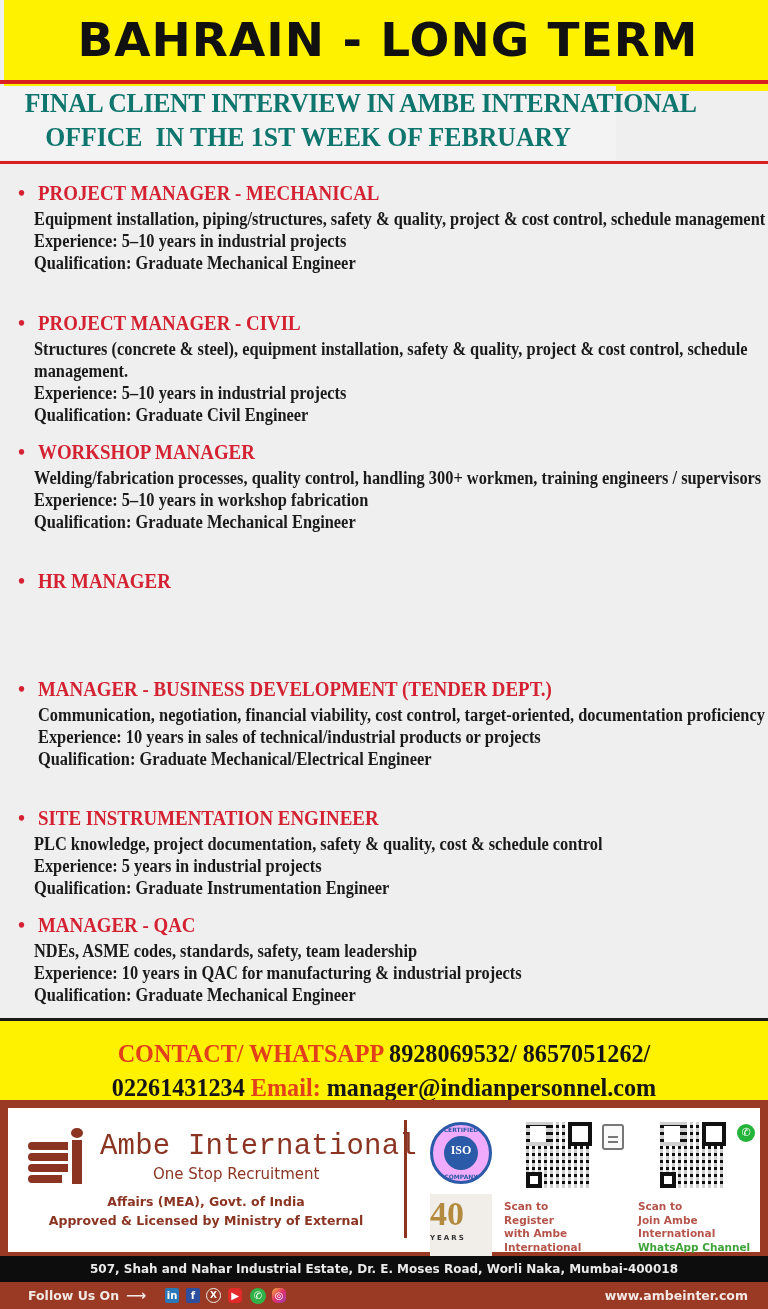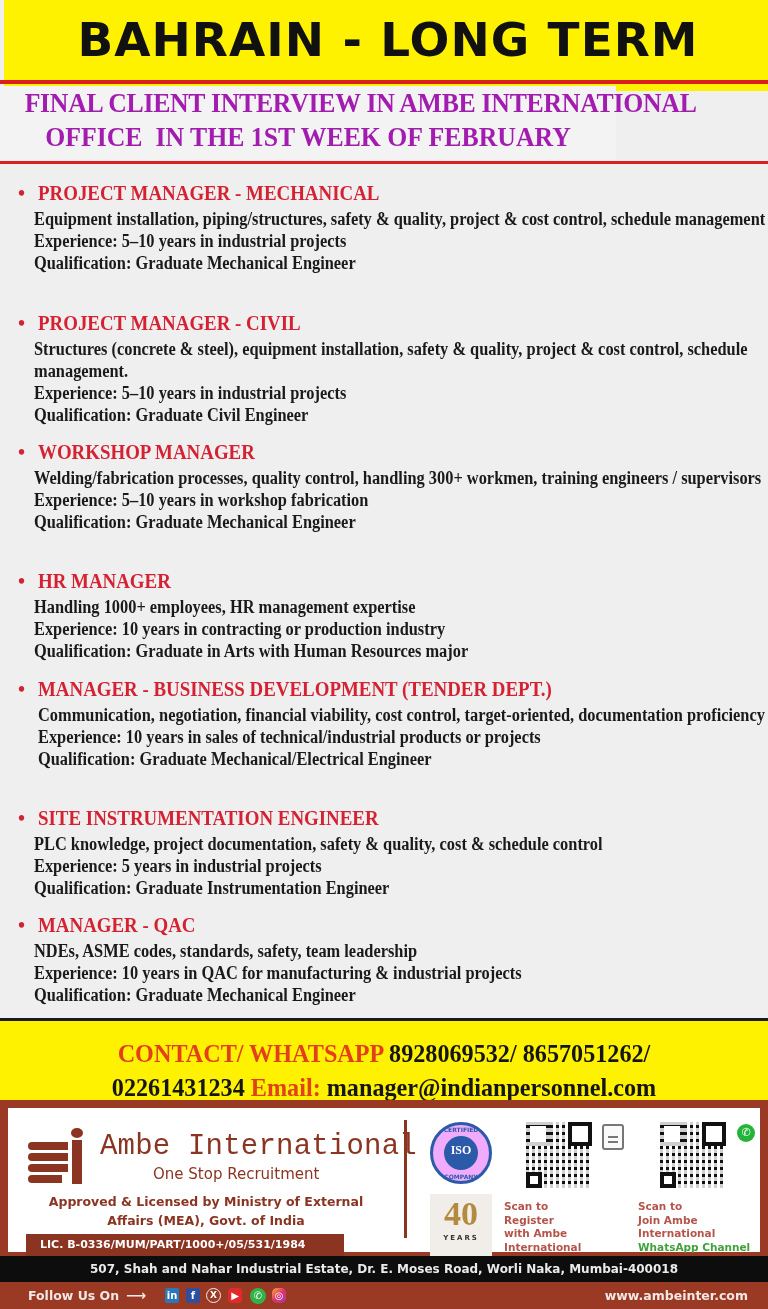--- a/index.html
+++ b/index.html
@@ -5,21 +5,21 @@
   * { box-sizing: border-box; margin: 0; padding: 0; }
   html, body { width: 768px; height: 1309px; overflow: hidden; background: #efefef; }
   body { font-family: "Liberation Serif", "DejaVu Serif", serif; position: relative; }
 
   .title-bar { position: absolute; left: 4px; top: 0; width: 768px; height: 91px; background: #fff200; text-align: center; }
   .title-bar h1 { font-family: "DejaVu Sans", "Liberation Sans", sans-serif; font-weight: 700; font-size: 46px; letter-spacing: 1px; color: #111; line-height: 80px; transform: scaleX(1.02); }
   .rule-red { position: absolute; left: 0; width: 768px; height: 4px; background: #d9201f; }
   .rule-red.top { top: 80px; }
   .rule-red.bot { top: 161px; height: 3px; }
 
-  .subtitle { position: absolute; left: 0; top: 86px; width: 616px; height: 74px; text-align: center; color: #a21caf; font-weight: 700; font-size: 28px; line-height: 34px; background: #f3f3f3; }
+  .subtitle { position: absolute; left: 0; top: 86px; width: 616px; height: 74px; text-align: center; color: #0f766e; font-weight: 700; font-size: 28px; line-height: 34px; background: #f3f3f3; }
   .subtitle .l1 { display:block; letter-spacing: -0.3px; transform: scaleX(0.92); transform-origin: center; white-space: nowrap; }
   .subtitle .l2 { display:block; white-space: pre; transform: scaleX(0.92); transform-origin: center; }
 
   .jobs { position: absolute; left: 0; top: 166px; width: 768px; height: 852px; background: #efefef; }
   .job { position: absolute; left: 0; width: 768px; }
   .job-title { position: relative; padding-left: 38px; color: #d42232; font-weight: 700; font-size: 21px; line-height: 26px; white-space: nowrap; }
   .job-title .bullet { position: absolute; left: 18px; top: 0; color: #d42232; font-size: 20px; }
   .job-title span.t { display: inline-block; transform: scaleX(0.9); transform-origin: left; }
   .job-body { padding-left: 34px; padding-right: 8px; margin-top: 2px; color: #1a1a1a; font-weight: 700; font-size: 18px; line-height: 22px; }
   .job-body p { transform: scaleX(0.91); transform-origin: left; width: 800px; white-space: normal; }
@@ -39,21 +39,21 @@
   .brand-name { position: absolute; left: 92px; top: 22px; font-family: Liberation Mono, monospace; font-size: 29px; color: #8b3422; letter-spacing: 0.2px; white-space: nowrap; }
   .brand-tag { position: absolute; left: 145px; top: 57px; font-family: "DejaVu Sans", sans-serif; font-size: 15px; color: #8b3422; white-space: nowrap; }
   .approved { position: absolute; left: 18px; top: 84px; width: 360px; text-align: center; font-family: "DejaVu Sans", sans-serif; font-size: 12.5px; font-weight: 700; color: #8b3422; line-height: 19px; }
   .lic { position: absolute; left: 18px; top: 126px; width: 318px; height: 22px; background: #8b3422; color: #fff; font-family: "DejaVu Sans", sans-serif; font-size: 11px; font-weight: 700; line-height: 22px; padding-left: 14px; white-space: nowrap; }
   .divider { position: absolute; left: 396px; top: 12px; width: 3px; height: 118px; background: #8b3422; }
 
   .iso { position: absolute; left: 422px; top: 14px; width: 62px; height: 62px; border-radius: 50%; border: 3px solid #2a5aa8; background: #f0abfc; text-align: center; }
   .iso .inner { position: absolute; left: 11px; top: 11px; width: 34px; height: 34px; border-radius: 50%; background: #2a5aa8; color: #fff; font-family: "Liberation Serif", serif; font-weight: 700; font-size: 12px; line-height: 28px; }
   .iso .ring-top { position: absolute; top: 1px; left: 0; width: 56px; font-family: "DejaVu Sans", sans-serif; font-size: 6px; color: #2a5aa8; font-weight: 700; }
   .iso .ring-bot { position: absolute; bottom: 1px; left: 0; width: 56px; font-family: "DejaVu Sans", sans-serif; font-size: 6px; color: #2a5aa8; font-weight: 700; }
-  .years { position: absolute; left: 422px; top: 86px; width: 62px; height: 80px; background: #f1eeea; text-align: center; }
+  .years { position: absolute; left: 422px; top: 86px; width: 62px; height: 80px; background: #f1eeea; }
   .years .num { display: block; font-family: "Liberation Serif", serif; font-size: 34px; font-weight: 700; color: #b38a3e; line-height: 40px; }
   .years .lab { display: block; font-family: "DejaVu Sans", sans-serif; font-size: 7px; font-weight: 700; letter-spacing: 2px; color: #333; }
 
   .qr { position: absolute; width: 70px; height: 70px; background:
         repeating-linear-gradient(90deg, #111 0 3px, #fff 3px 6px),
         #fff; border: 2px solid #fff; }
   .qr::before, .qr::after { content: ""; position: absolute; width: 16px; height: 16px; border: 4px solid #111; background: #fff; }
   .qr::before { left: 0; top: 0; }
   .qr::after { right: 0; top: 0; }
   .qr .pat { position: absolute; left: 0; top: 0; right: 0; bottom: 0; background:
@@ -119,25 +119,20 @@
     <div class="job-title"><span class="bullet">•</span><span class="t">WORKSHOP MANAGER</span></div>
     <div class="job-body">
       <p class="desc">Welding/fabrication processes, quality control, handling 300+ workmen, training engineers / supervisors</p>
       <p>Experience: 5–10 years in workshop fabrication</p>
       <p>Qualification: Graduate Mechanical Engineer</p>
     </div>
   </div>
 
   <div class="job" style="top:402px">
     <div class="job-title"><span class="bullet">•</span><span class="t">HR MANAGER</span></div>
-    <div class="job-body">
-      <p class="desc">Handling 1000+ employees, HR management expertise</p>
-      <p>Experience: 10 years in contracting or production industry</p>
-      <p>Qualification: Graduate in Arts with Human Resources major</p>
-    </div>
   </div>
 
   <div class="job" style="top:510px">
     <div class="job-title"><span class="bullet">•</span><span class="t">MANAGER - BUSINESS DEVELOPMENT (TENDER DEPT.)</span></div>
     <div class="job-body" style="padding-left:38px">
       <p class="desc">Communication, negotiation, financial viability, cost control, target-oriented, documentation proficiency</p>
       <p>Experience: 10 years in sales of technical/industrial products or projects</p>
       <p>Qualification: Graduate Mechanical/Electrical Engineer</p>
     </div>
   </div>
@@ -172,24 +167,23 @@
       <div class="bar" style="top:14px"></div>
       <div class="bar" style="top:25px"></div>
       <div class="bar" style="top:36px"></div>
       <div class="bar" style="top:47px; width:34px"></div>
       <div class="dot"></div>
       <div class="stem"></div>
     </div>
     <div class="brand-name">Ambe International</div>
     <div class="brand-tag">One Stop Recruitment</div>
     <div class="approved">
+      <div>Affairs (MEA), Govt. of India</div>
       <div>Approved &amp; Licensed by Ministry of External</div>
-      <div>Affairs (MEA), Govt. of India</div>
-    </div>
-    <div class="lic">LIC. B-0336/MUM/PART/1000+/05/531/1984</div>
+    </div>
     <div class="divider"></div>
 
     <div class="iso">
       <div class="ring-top">CERTIFIED</div>
       <div class="inner">ISO</div>
       <div class="ring-bot">COMPANY</div>
     </div>
     <div class="years">
       <span class="num">40</span>
       <span class="lab">YEARS</span>

